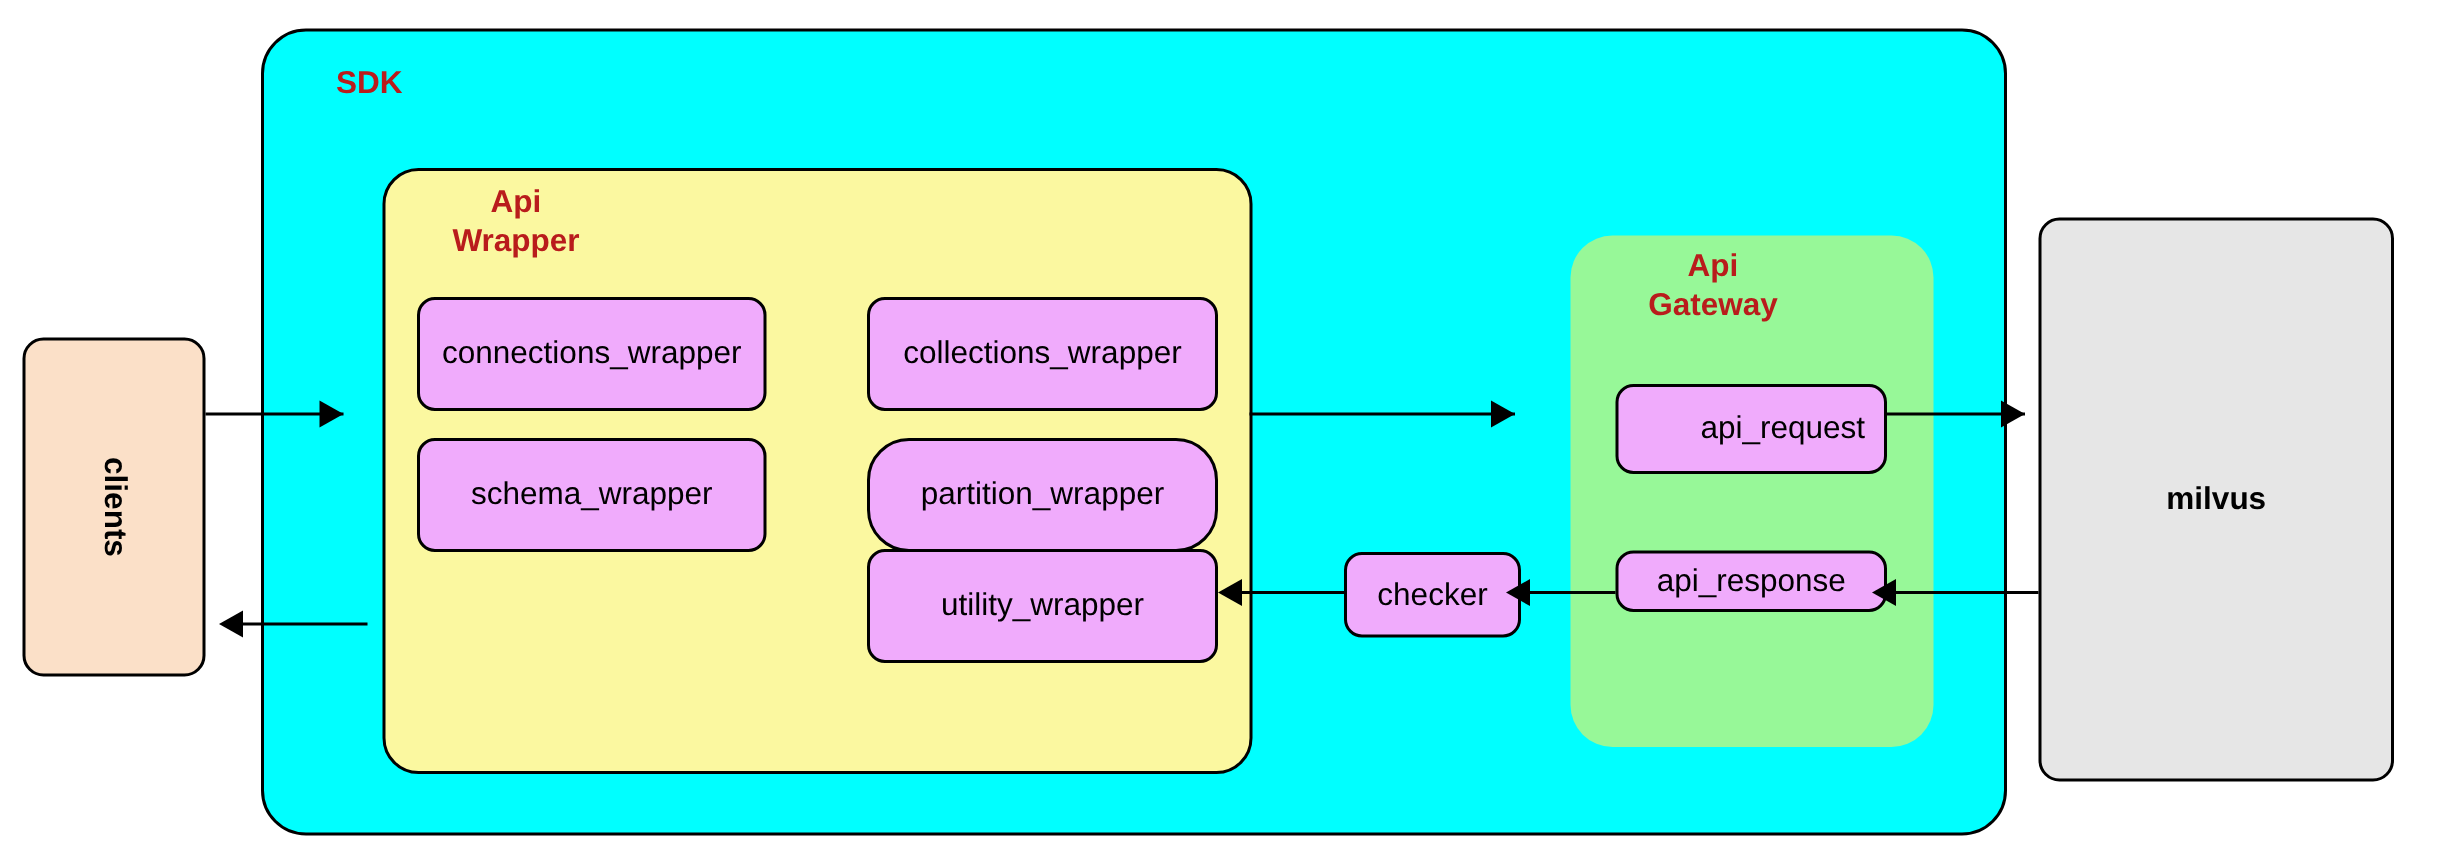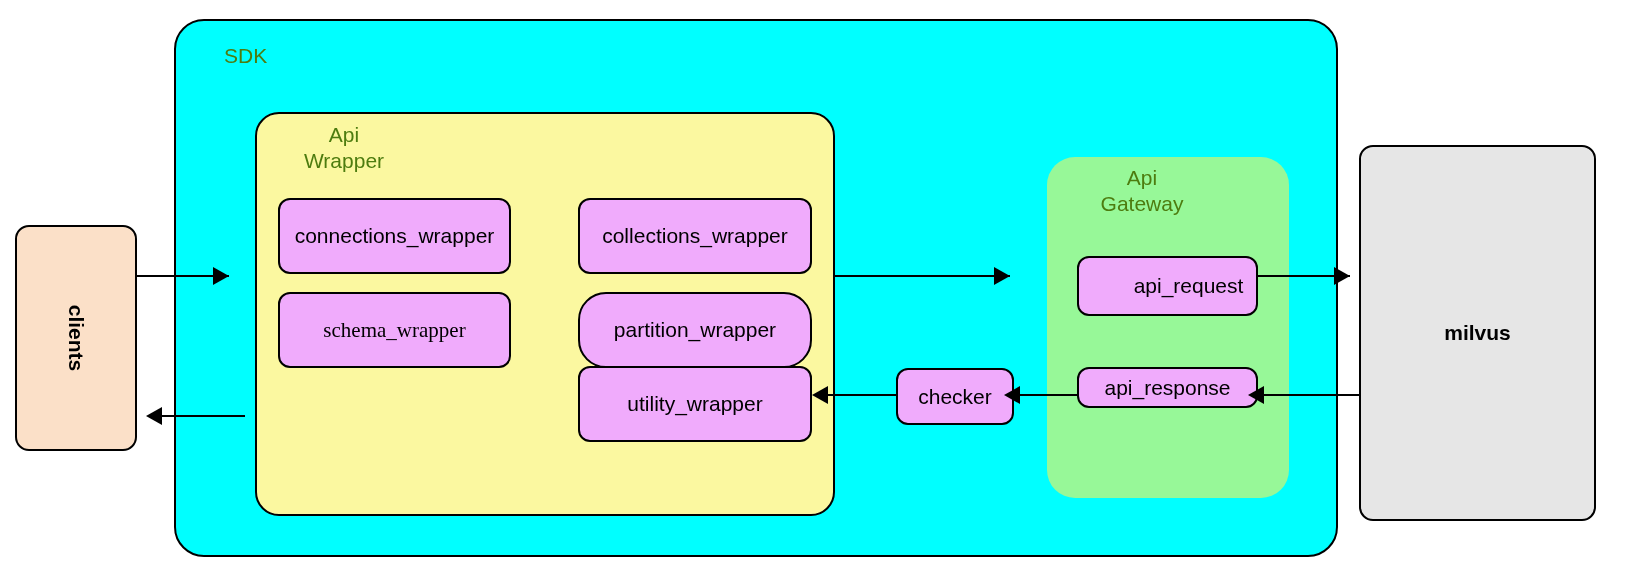--- a/index.html
+++ b/index.html
@@ -60,41 +60,41 @@
     background: #97f898;
     border: none;
     border-radius: 28px;
     align-items: flex-start;
     justify-content: flex-start;
   }
 
   
   .container-title {
     position: absolute;
-    font-weight: normal;
-    font-size: 21px;
-    color: #4d7c0f;
+    font-weight: bold;
+    font-size: 21px;
+    color: #b91c1c;
     line-height: 1.25;
     white-space: pre-line;
     pointer-events: none;
   }
   .title-sdk   { left: 48px;  top: 22px;  text-align: left; }
   .title-wrapper { left: 12px; top: 8px;  text-align: center; width: 150px; }
   .title-gateway { left: 0px;  top: 8px;  text-align: center; width: 190px; }
 
   
   .leaf {
     background: #f0abfc;
     font-size: 21px;
     color: #000000;
     border-radius: 12px;
   }
 
   .box-connections { left: 278px; top: 198px; width: 233px; height: 76px; }
-  .box-schema      { left: 278px; top: 292px; width: 233px; height: 76px; font-family: Liberation Serif, serif; }
+  .box-schema      { left: 278px; top: 292px; width: 233px; height: 76px; }
   .box-index       { left: 278px; top: 387px; width: 233px; height: 76px; }
   .box-collections { left: 578px; top: 198px; width: 234px; height: 76px; }
   .box-partition   { left: 578px; top: 292px; width: 234px; height: 76px; border-radius: 28px; }
   .box-utility     { left: 578px; top: 366px; width: 234px; height: 76px; }
 
   .box-checker     { left: 896px; top: 368px; width: 118px; height: 57px; }
 
   .box-api-request  { left: 1077px; top: 256px; width: 181px; height: 60px; padding-left: 42px; }
   .box-api-response { left: 1077px; top: 367px; width: 181px; height: 41px; }
 

